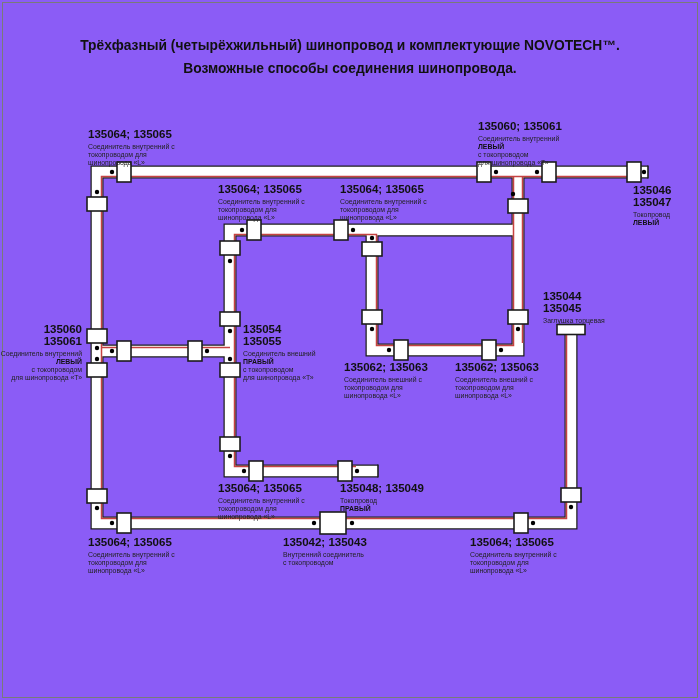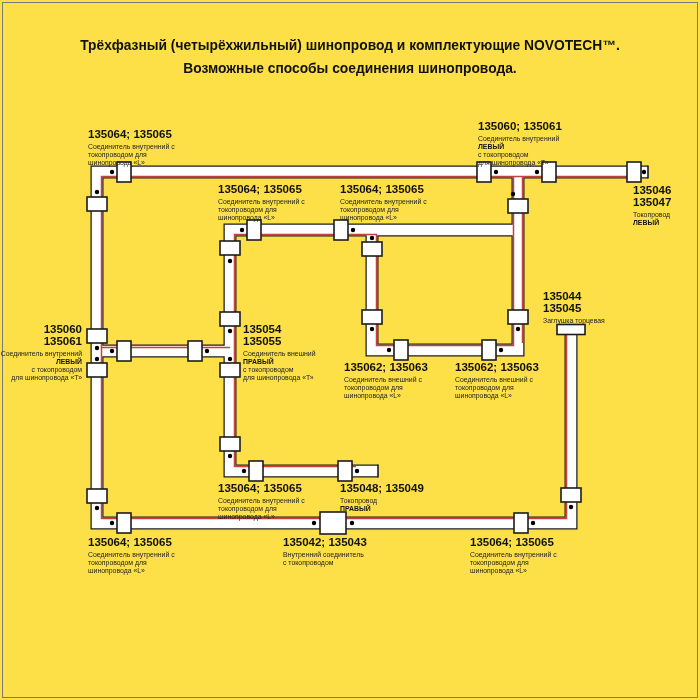--- a/index.html
+++ b/index.html
@@ -1,16 +1,16 @@
 <!DOCTYPE html>
 <html><head>
 <meta charset="utf-8">
 <style>
   html,body{margin:0;padding:0;background:#ffffff;}
-  .page{position:relative;width:700px;height:700px;background:#fde047;overflow:hidden;}
+  .page{position:relative;width:700px;height:700px;background:#8b5cf6;overflow:hidden;}
   svg{position:absolute;left:0;top:0;}
   .hdr{font:bold 13.8px "Liberation Sans", sans-serif;fill:#111;}
   .code{font:bold 11.5px "Liberation Sans", sans-serif;fill:#111;}
   .desc{font:6.9px "Liberation Sans", sans-serif;fill:#222;}
   .desc.bd{font-weight:bold;fill:#111;}
   .track-black{stroke:#1c1c1c;stroke-width:13;fill:none;stroke-linejoin:miter;stroke-linecap:butt;}
   .track-white{stroke:#ffffff;stroke-width:10.5;fill:none;stroke-linejoin:miter;stroke-linecap:butt;}
   .conductor{stroke:#c64242;stroke-width:1.5;fill:none;stroke-linejoin:miter;stroke-linecap:butt;}
   .cbox{fill:#ffffff;stroke:#1c1c1c;stroke-width:1.6;}
   .dot{fill:#000000;}

